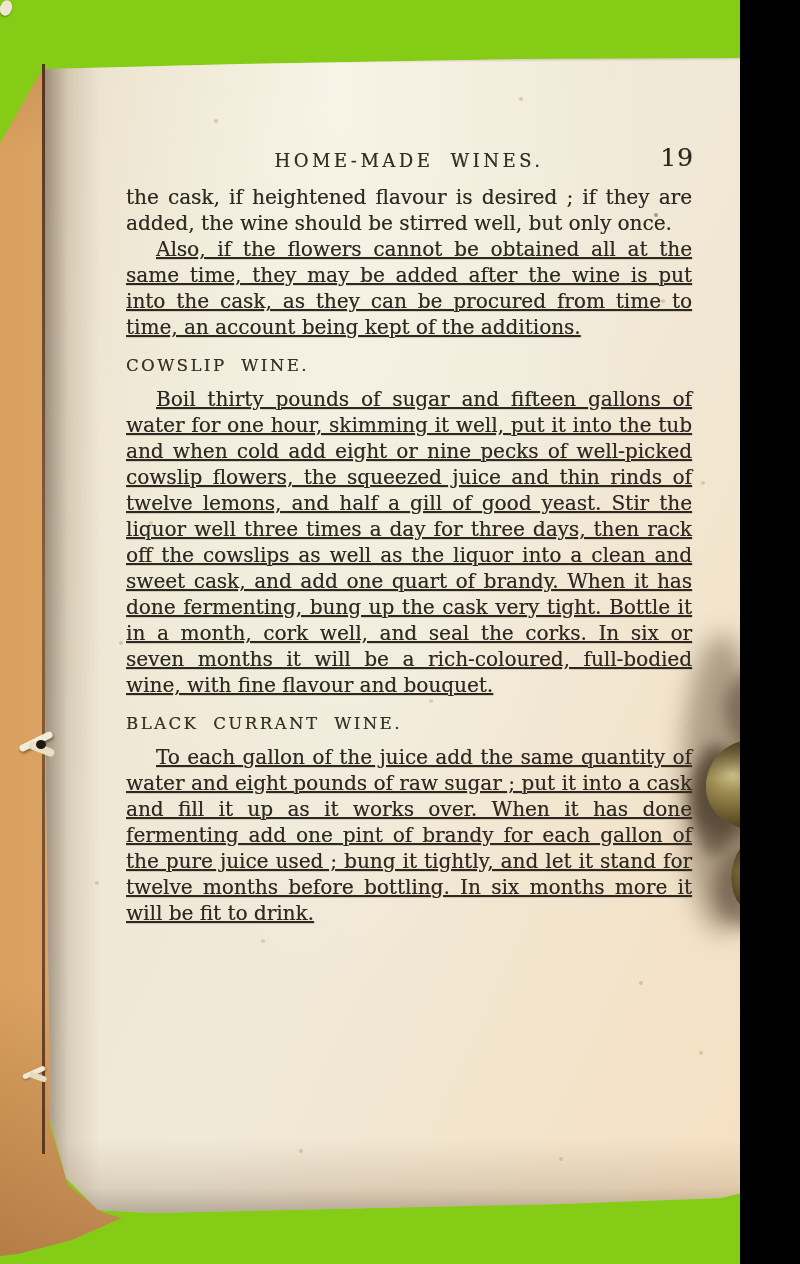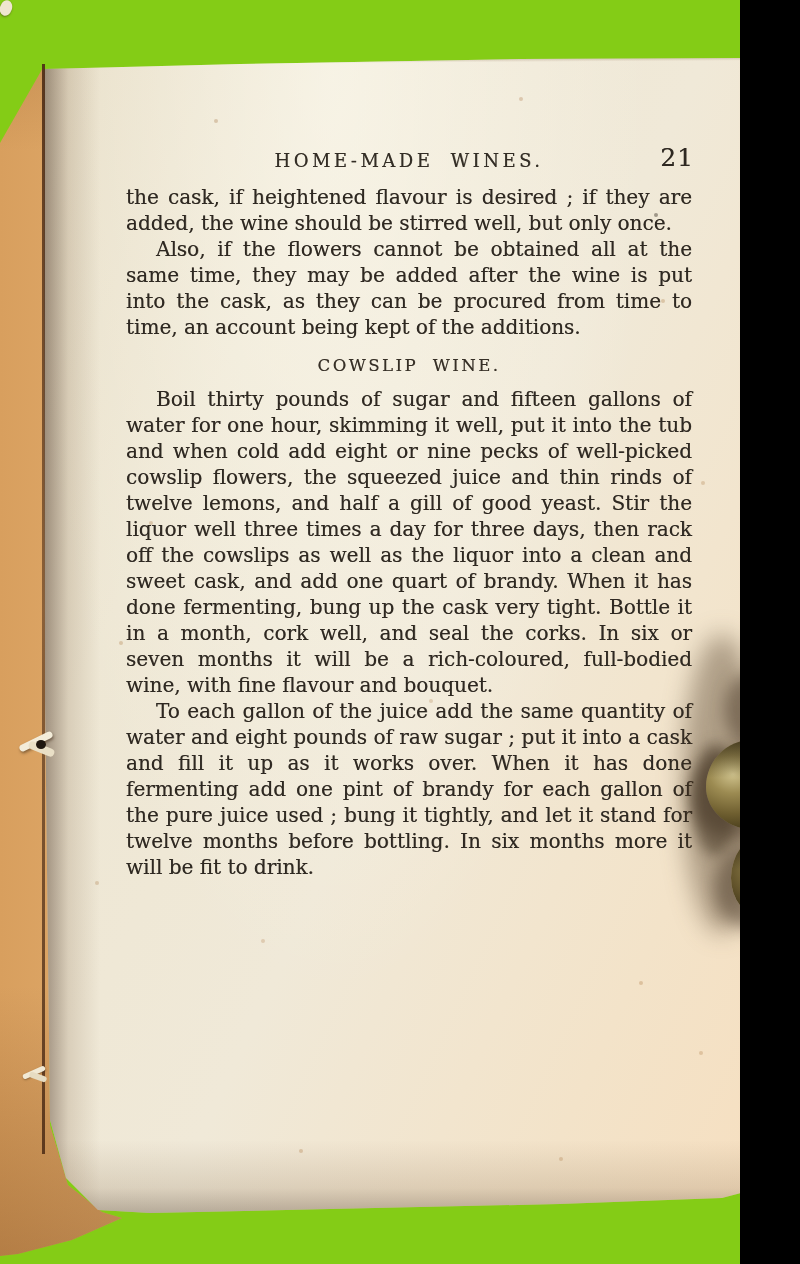--- a/index.html
+++ b/index.html
@@ -112,23 +112,23 @@
     color:#2e2821;
     text-shadow:0.3px 0.3px 0.3px rgba(46,40,33,0.55);
   }
   .header-row{position:relative;height:38px;}
   .running-title{
     position:absolute;left:0;right:0;top:4px;text-align:center;
     font-size:18px;letter-spacing:3.5px;word-spacing:8px;color:#332d25;
   }
   .page-num{position:absolute;right:-2px;top:-3px;font-size:25px;letter-spacing:1px;}
   .body p{margin:0;font-size:20px;line-height:26px;text-align:justify;}
-  .body p.indent{text-indent:30px;}
+  .body p.indent{text-indent:30px;text-decoration:underline;}
   .sec-heading{
-    text-align:center;font-size:16.5px;letter-spacing:2.5px;word-spacing:7px;
+    text-align:left;font-size:16.5px;letter-spacing:2.5px;word-spacing:7px;
     margin:16px 0 11px;color:#362f26;
   }
 </style>
 </head>
 <body>
 
 <div class="scene">
 
   <div class="facing-edge"></div>
 
@@ -142,27 +142,28 @@
 
   <div class="crease-line"></div>
   <div class="stitch stitch1"></div>
   <div class="knot1"></div>
   <div class="stitch stitch2"></div>
   <div class="stitch3"></div>
 
   <div class="text-area">
     <div class="header-row">
       <div class="running-title">HOME-MADE WINES.</div>
-      <div class="page-num">21</div>
+      <div class="page-num">19</div>
     </div>
     <div class="body">
       <p>the cask, if heightened flavour is desired ; if they are added, the wine should be stirred well, but only once.</p>
       <p class="indent">Also, if the flowers cannot be obtained all at the same time, they may be added after the wine is put into the cask, as they can be procured from time to time, an account being kept of the additions.</p>
       <div class="sec-heading">COWSLIP WINE.</div>
       <p class="indent">Boil thirty pounds of sugar and fifteen gallons of water for one hour, skimming it well, put it into the tub and when cold add eight or nine pecks of well-picked cowslip flowers, the squeezed juice and thin rinds of twelve lemons, and half a gill of good yeast. Stir the liquor well three times a day for three days, then rack off the cowslips as well as the liquor into a clean and sweet cask, and add one quart of brandy. When it has done fermenting, bung up the cask very tight. Bottle it in a month, cork well, and seal the corks. In six or seven months it will be a rich-coloured, full-bodied wine, with fine flavour and bouquet.</p>
+      <div class="sec-heading">BLACK CURRANT WINE.</div>
       <p class="indent">To each gallon of the juice add the same quantity of water and eight pounds of raw sugar ; put it into a cask and fill it up as it works over. When it has done fermenting add one pint of brandy for each gallon of the pure juice used ; bung it tightly, and let it stand for twelve months before bottling. In six months more it will be fit to drink.</p>
     </div>
   </div>
 
   <div class="clasp-backdrop"></div>
   <div class="clasp-shadow"></div>
   <div class="clasp-shadow2"></div>
   <div class="clasp-top"></div>
   <div class="knuckle k1"></div>
   <div class="knuckle k2"></div>

